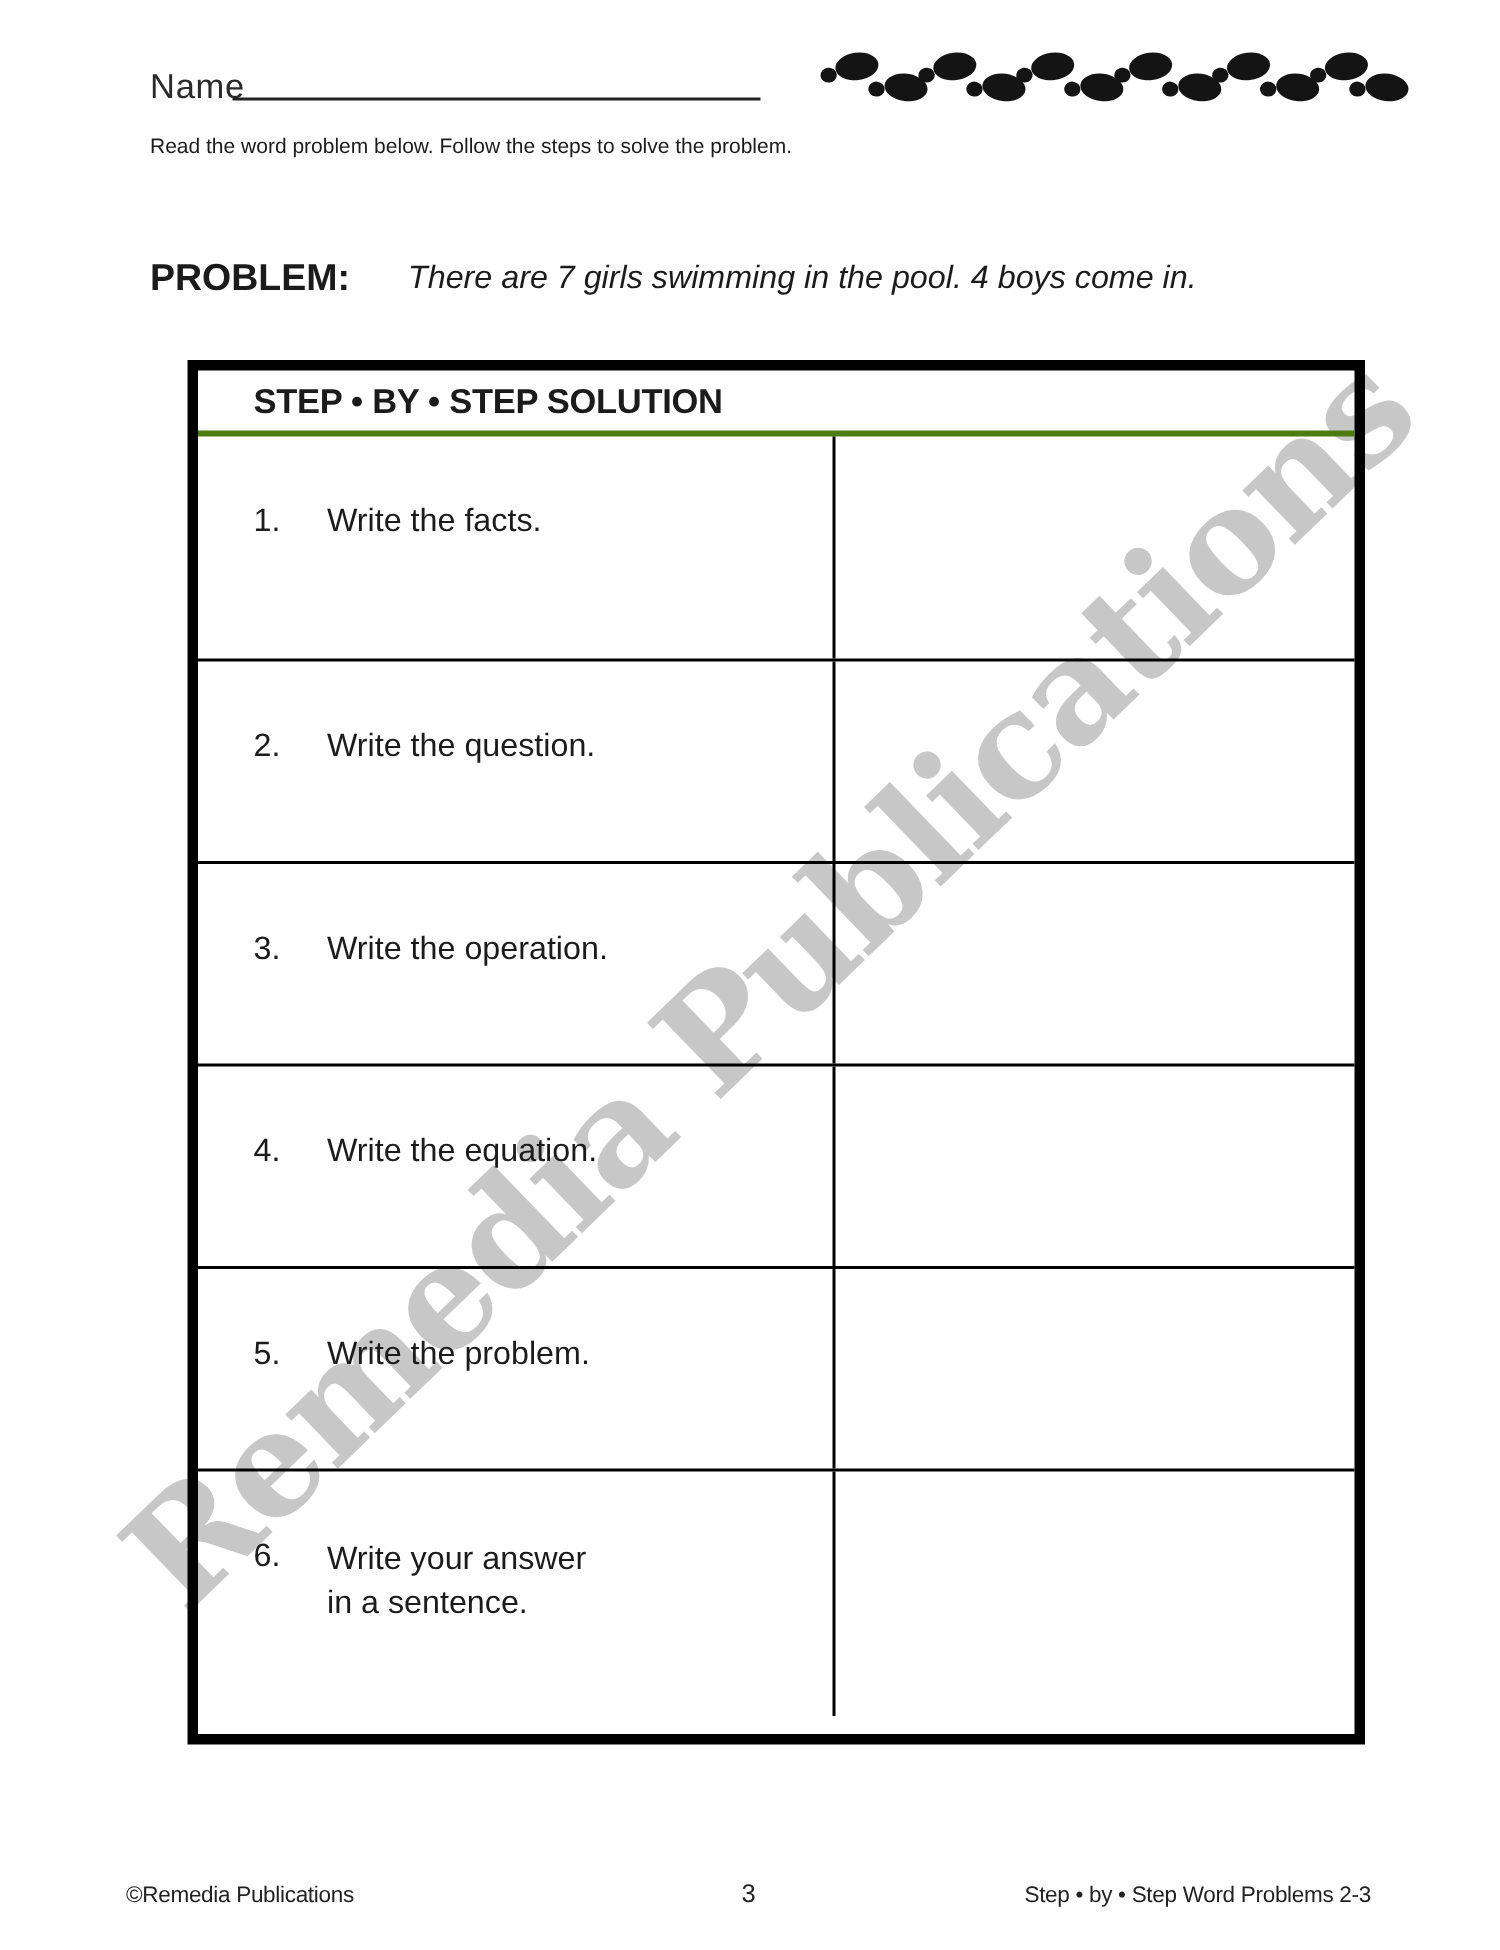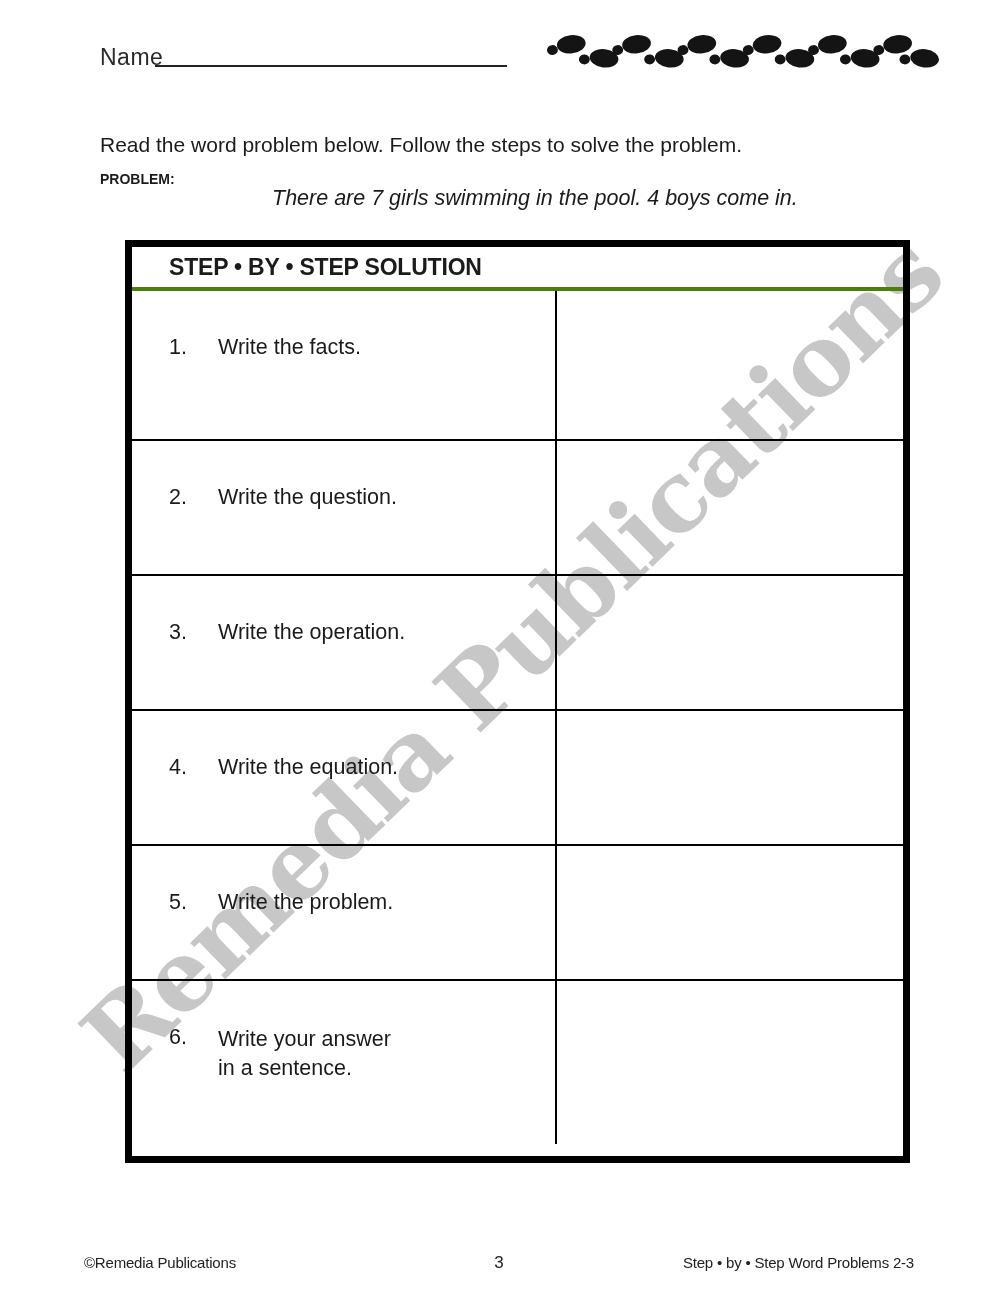--- a/index.html
+++ b/index.html
@@ -22,24 +22,24 @@
   .name-label {
     position:absolute; left:100px; top:44px;
     font-size:23px; letter-spacing:0.5px; color:#2a2a2a; font-weight:400;
   }
   .name-line {
     position:absolute; left:155px; top:65px; width:352px; height:2px;
     background:#222222;
   }
   .footprints { position:absolute; left:542px; top:33px; }
   
-  .instruction { position:absolute; left:100px; top:89px; font-size:21px;margin-top:44px; }
-  
-  .problem-label { position:absolute; left:100px; top:171px; font-size:14px; font-weight:700; }
-  .problem-text  { position:absolute; left:272px; top:184px; font-size:21.5px; font-style:italic; line-height:28px; }
+  .instruction { position:absolute; left:100px; top:89px; font-size:14px; }
+  
+  .problem-label { position:absolute; left:100px; top:171px; font-size:25px; font-weight:700; }
+  .problem-text  { position:absolute; left:272px; top:171px; font-size:21.5px; font-style:italic; line-height:28px; }
   
   .solution-table {
     position:absolute; left:125px; top:240px; width:771px; height:909px;
     border:7px solid #000; background:transparent;
   }
   .table-header {
     height:40px; border-bottom:4px solid #4d7c0f;
     display:flex; align-items:center; padding-left:37px;
     font-size:23px; font-weight:700; letter-spacing:-0.2px;
   }

